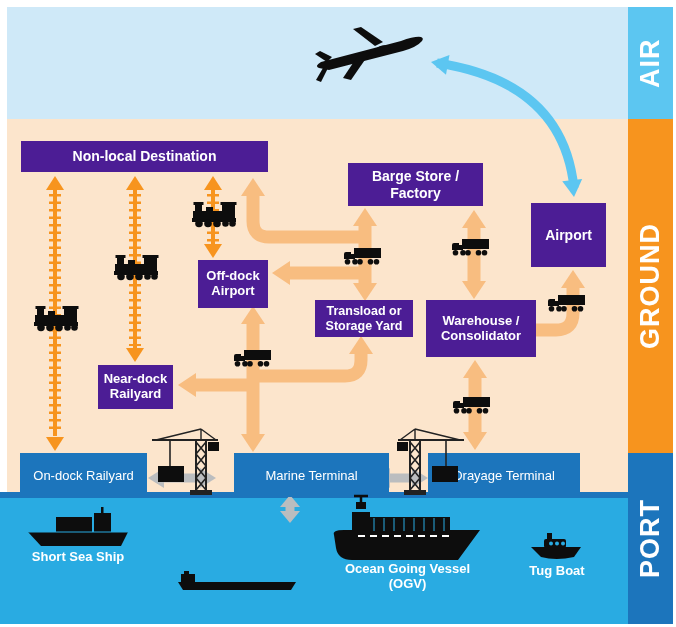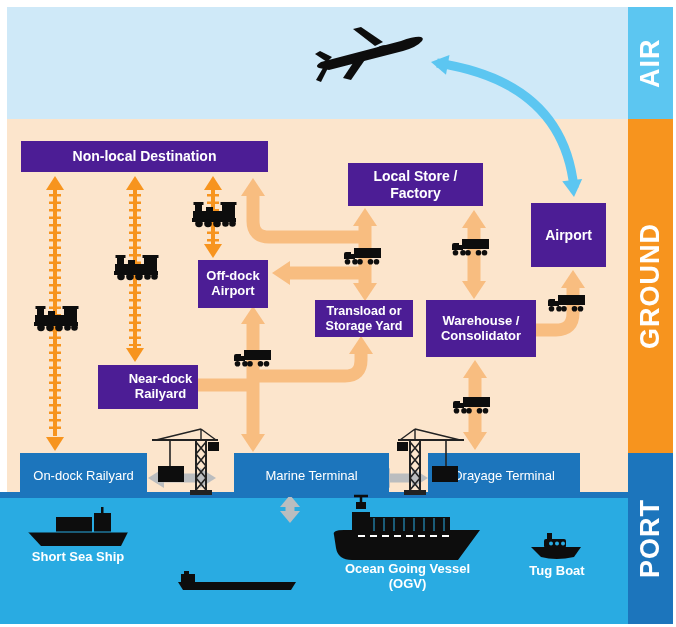--- a/index.html
+++ b/index.html
@@ -116,35 +116,35 @@
       <path d="M437,63 Q563,82 574,188" stroke-width="9" fill="none"></path>
       <polygon points="0,0 -17,-10 -17,10" transform="translate(431,62) rotate(190)" stroke="none"></polygon>
       <polygon points="0,0 -17,-10 -17,10" transform="translate(574,197) rotate(84)" stroke="none"></polygon>
     </g>
   </svg>
 
   <div class="box" style="left:21px;top:141px;width:247px;height:31px;font-size:14px;">
       <span>Non-local Destination</span>
     </div>
   <div class="box" style="left:348px;top:163px;width:135px;height:43px;font-size:14px;">
-      <span>Local Store / Factory</span>
+      <span>Barge Store / Factory</span>
     </div>
   <div class="box" style="left:531px;top:203px;width:75px;height:64px;font-size:14px;">
       <span>Airport</span>
     </div>
   <div class="box" style="left:198px;top:260px;width:70px;height:48px;font-size:13px;">
       <span>Off-dock Airport</span>
     </div>
   <div class="box" style="left:315px;top:300px;width:98px;height:37px;font-size:12.5px;">
       <span>Transload or Storage Yard</span>
     </div>
   <div class="box" style="left:426px;top:300px;width:110px;height:57px;font-size:13px;">
       <span>Warehouse / Consolidator</span>
     </div>
-  <div class="box" style="left:98px;top:365px;width:75px;height:44px;font-size:13px;padding-left:25px;">
+  <div class="box" style="left:98px;top:365px;width:75px;height:44px;font-size:13px;">
       <span>Near-dock Railyard</span>
     </div>
 
   <div class="terminal" style="left:20px;top:453px;width:127px;height:44px;">
       <span>On-dock Railyard</span>
     </div>
   <div class="terminal" style="left:234px;top:453px;width:155px;height:44px;">
       <span>Marine Terminal</span>
     </div>
   <div class="terminal" style="left:428px;top:453px;width:152px;height:44px;">

